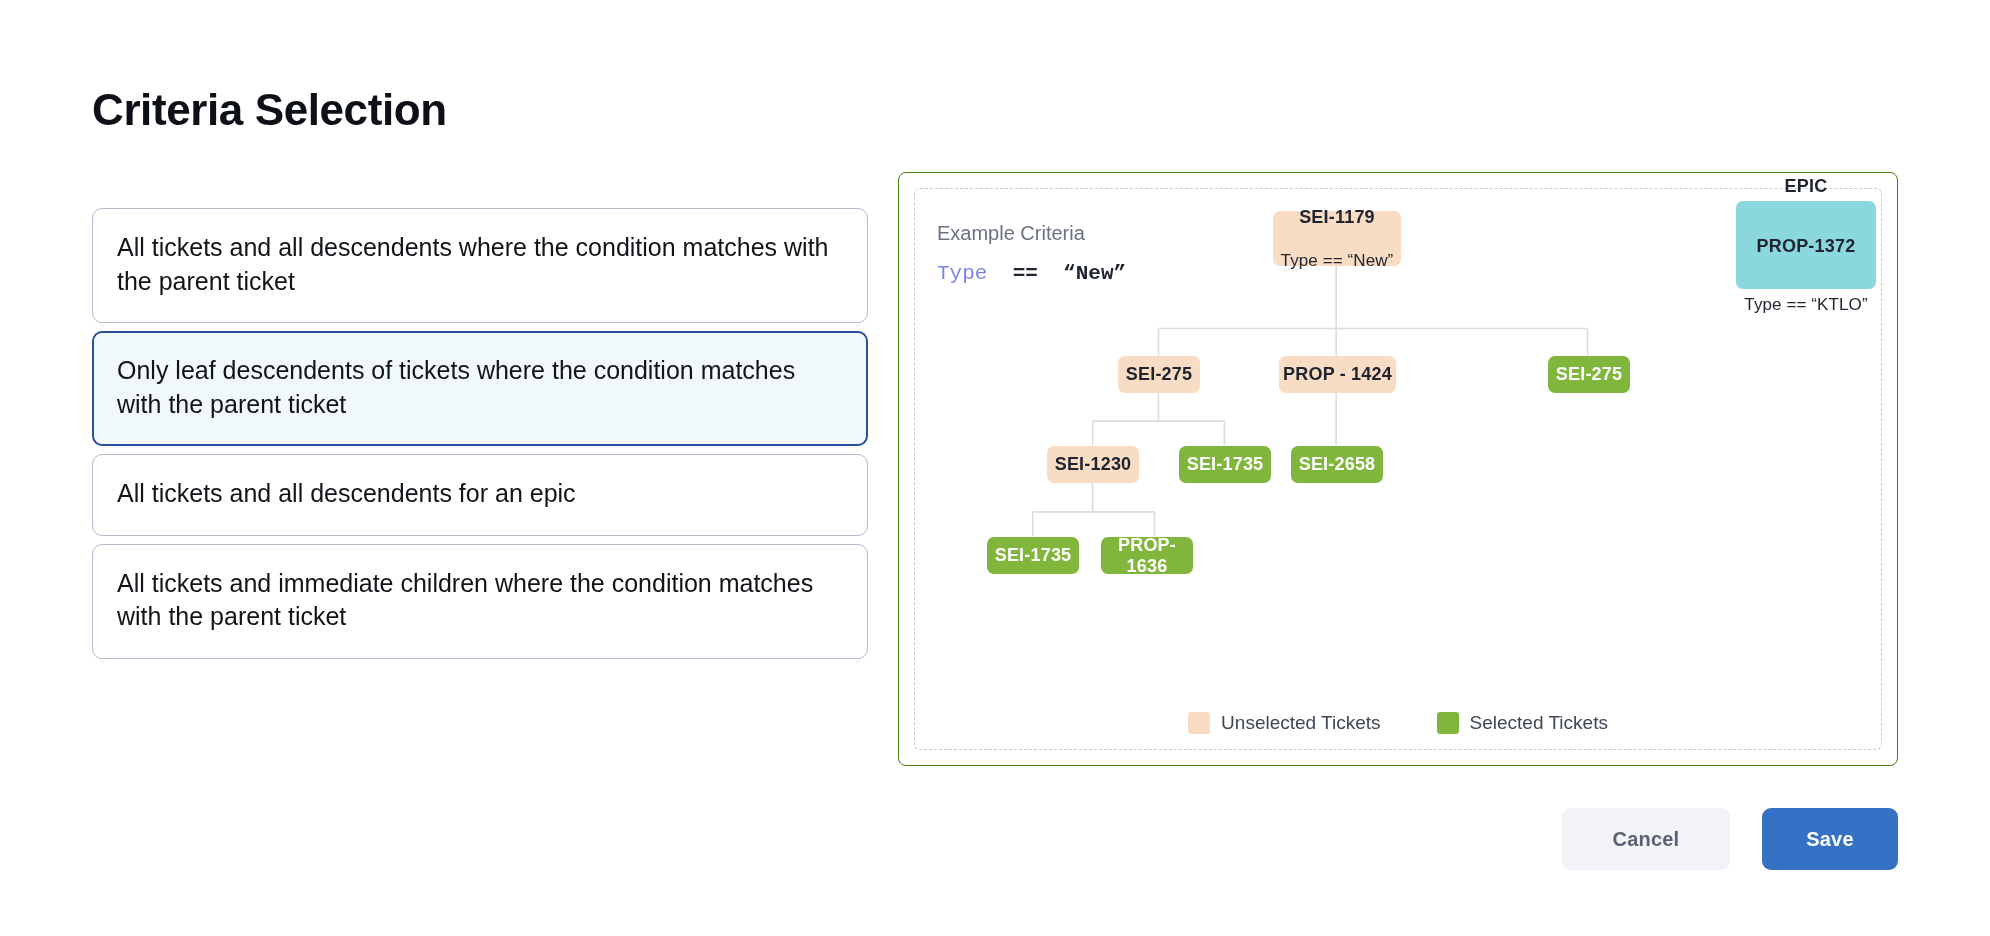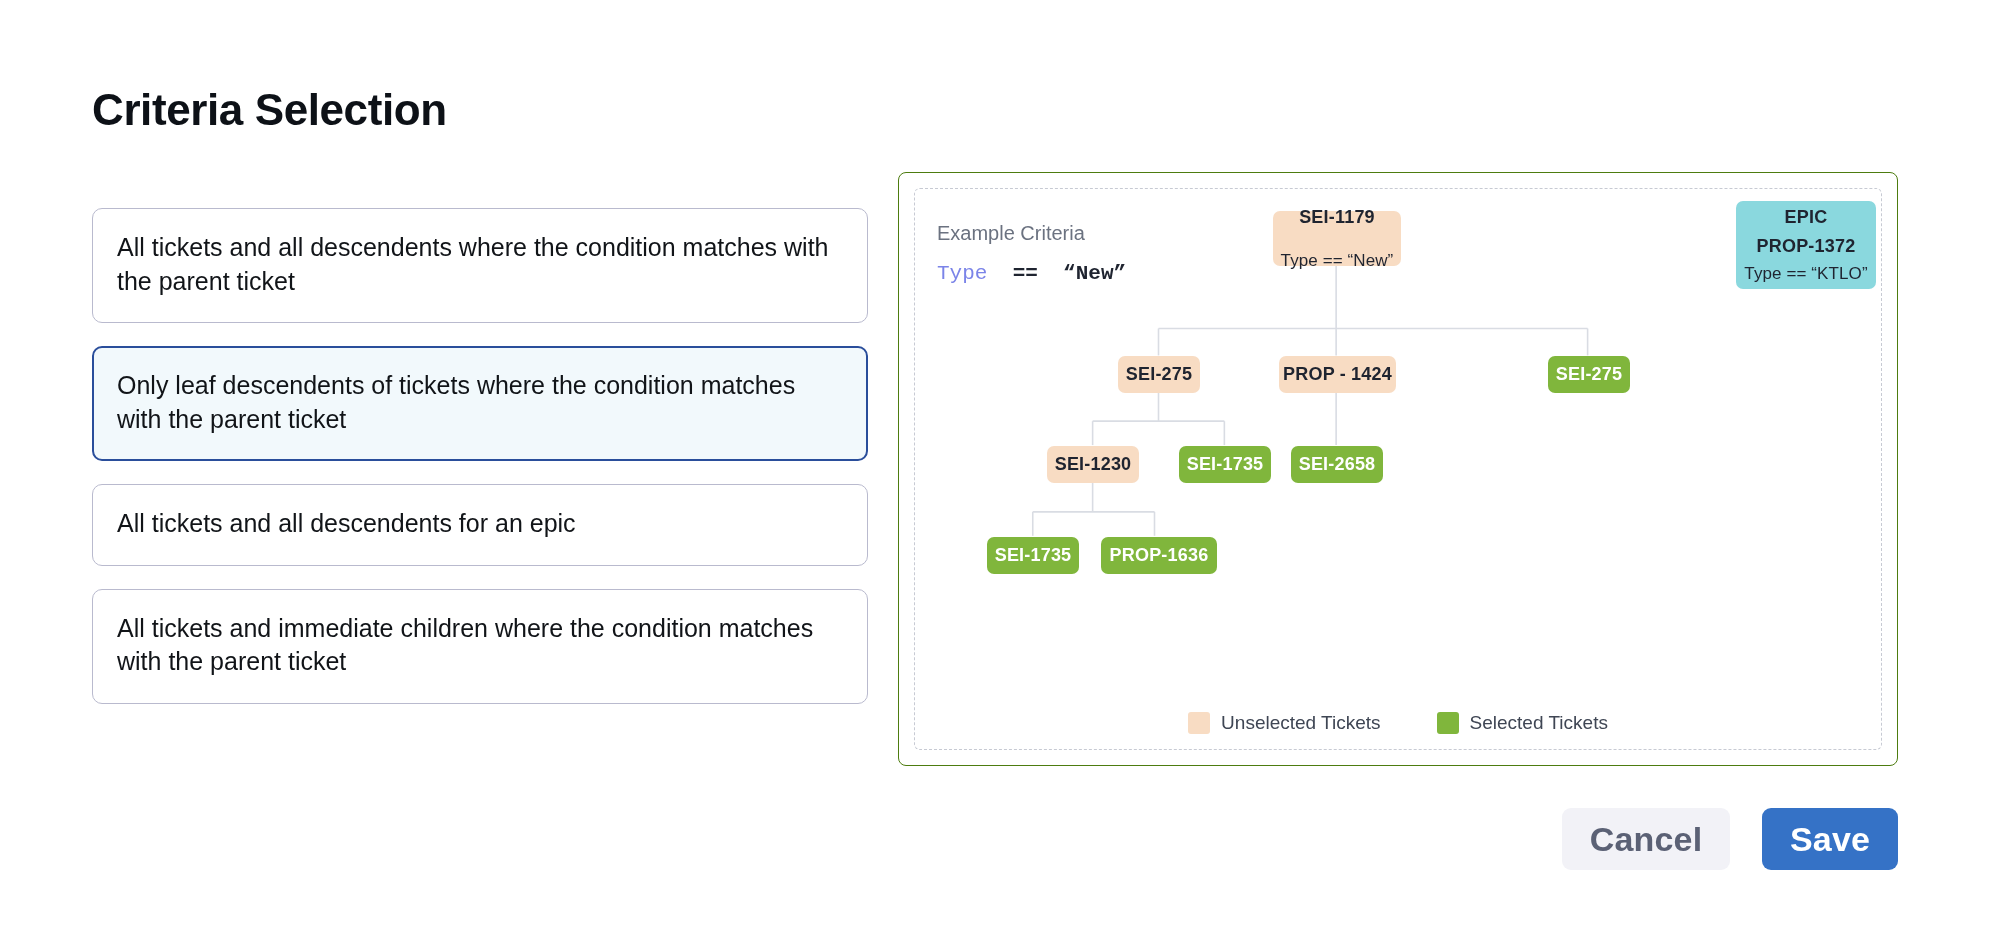--- a/index.html
+++ b/index.html
@@ -33,21 +33,21 @@
   }
 
   
   .options {
     position: absolute;
     left: 92px;
     top: 208px;
     width: 776px;
     display: flex;
     flex-direction: column;
-    gap: 23px;
+    gap: 8px;
   }
   .option-card {
     box-sizing: border-box;
     width: 776px;
     border: 1px solid #b9bace;
     border-radius: 10px;
     background: #ffffff;
     padding: 22px 24px 24px 24px;
     font-size: 25px;
     line-height: 1.34;
@@ -176,21 +176,21 @@
     top: 808px;
     display: flex;
     gap: 32px;
     align-items: center;
   }
   .btn {
     box-sizing: border-box;
     border: none;
     border-radius: 9px;
     font-family: "Liberation Sans", sans-serif;
-    font-size: 34px;
+    font-size: 20px;
     font-weight: 700;
     letter-spacing: 0.2px;
     cursor: pointer;
   }
   .btn-cancel {
     width: 168px;
     height: 62px;
     background: #f2f2f7;
     color: #5b6175;
   }
@@ -252,21 +252,21 @@
           <path d="M 118 324 L 118 348"></path>
           <path d="M 240 324 L 240 348"></path>
         </g>
       </svg>
 
       <div class="node unselected" style="left:358px; top:22px; width:128px; height:55px;gap:16px;">
         <span>SEI-1179</span>
         <span class="sub">Type == “New”</span>
       </div>
 
-      <div class="node epic" style="left:821px; top:12px; width:140px; height:88px;">
+      <div class="node epic" style="left:821px; top:12px; width:140px; height:88px;gap:31px;">
         <span>EPIC</span>
         <span class="line2">PROP-1372</span>
         <span class="sub">Type == “KTLO”</span>
       </div>
 
       <div class="node unselected" style="left:203px; top:167px; width:82px; height:37px;">
         <span>SEI-275</span>
       </div>
       <div class="node unselected" style="left:364px; top:167px; width:117px; height:37px;">
         <span>PROP - 1424</span>
@@ -281,21 +281,21 @@
       <div class="node selected" style="left:264px; top:257px; width:92px; height:37px;">
         <span>SEI-1735</span>
       </div>
       <div class="node selected" style="left:376px; top:257px; width:92px; height:37px;">
         <span>SEI-2658</span>
       </div>
 
       <div class="node selected" style="left:72px; top:348px; width:92px; height:37px;">
         <span>SEI-1735</span>
       </div>
-      <div class="node selected" style="left:186px; top:348px; width:116px; height:37px;">
+      <div class="node selected" style="left:186px; top:348px; width:92px; height:37px;">
         <span>PROP-1636</span>
       </div>
 
       <div class="legend">
         <div class="legend-item">
           <span class="swatch" style="background:#f8dcc3;"></span>
           <span>Unselected Tickets</span>
         </div>
         <div class="legend-item">
           <span class="swatch" style="background:#80b63c;"></span>

